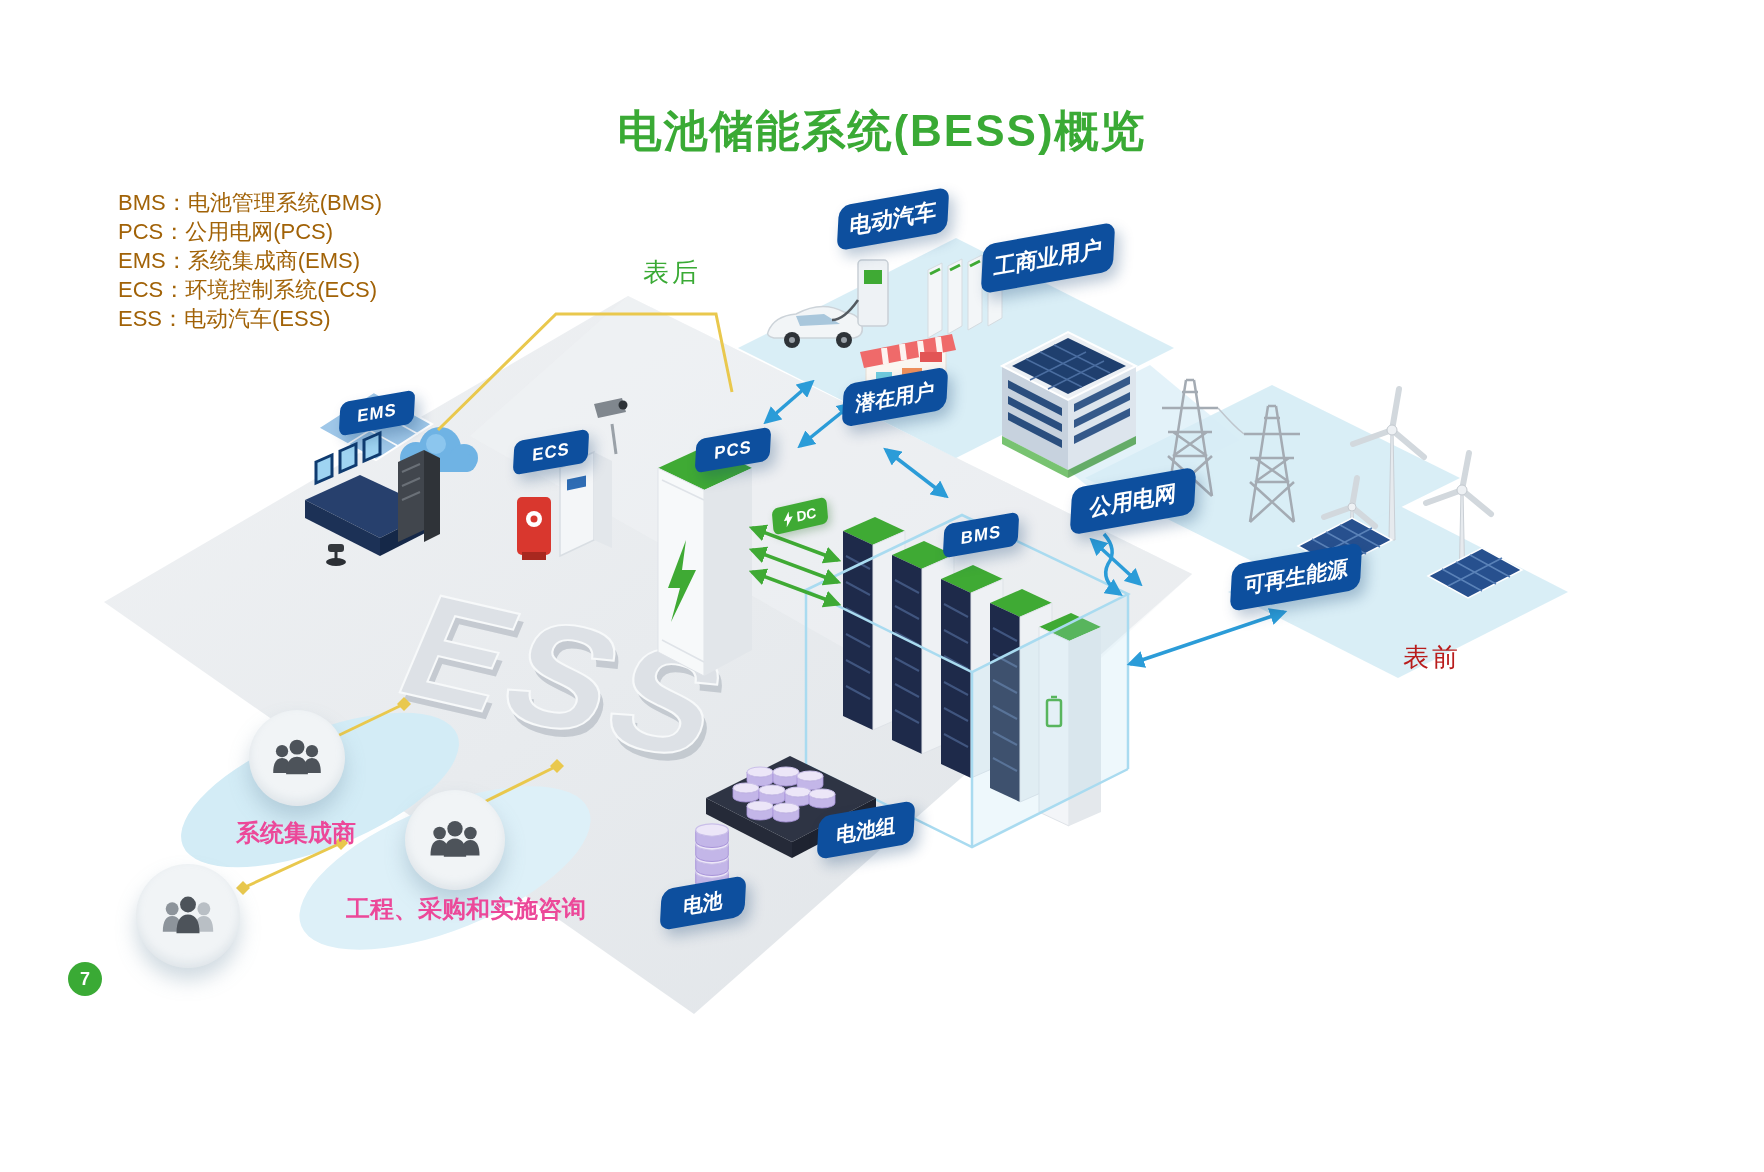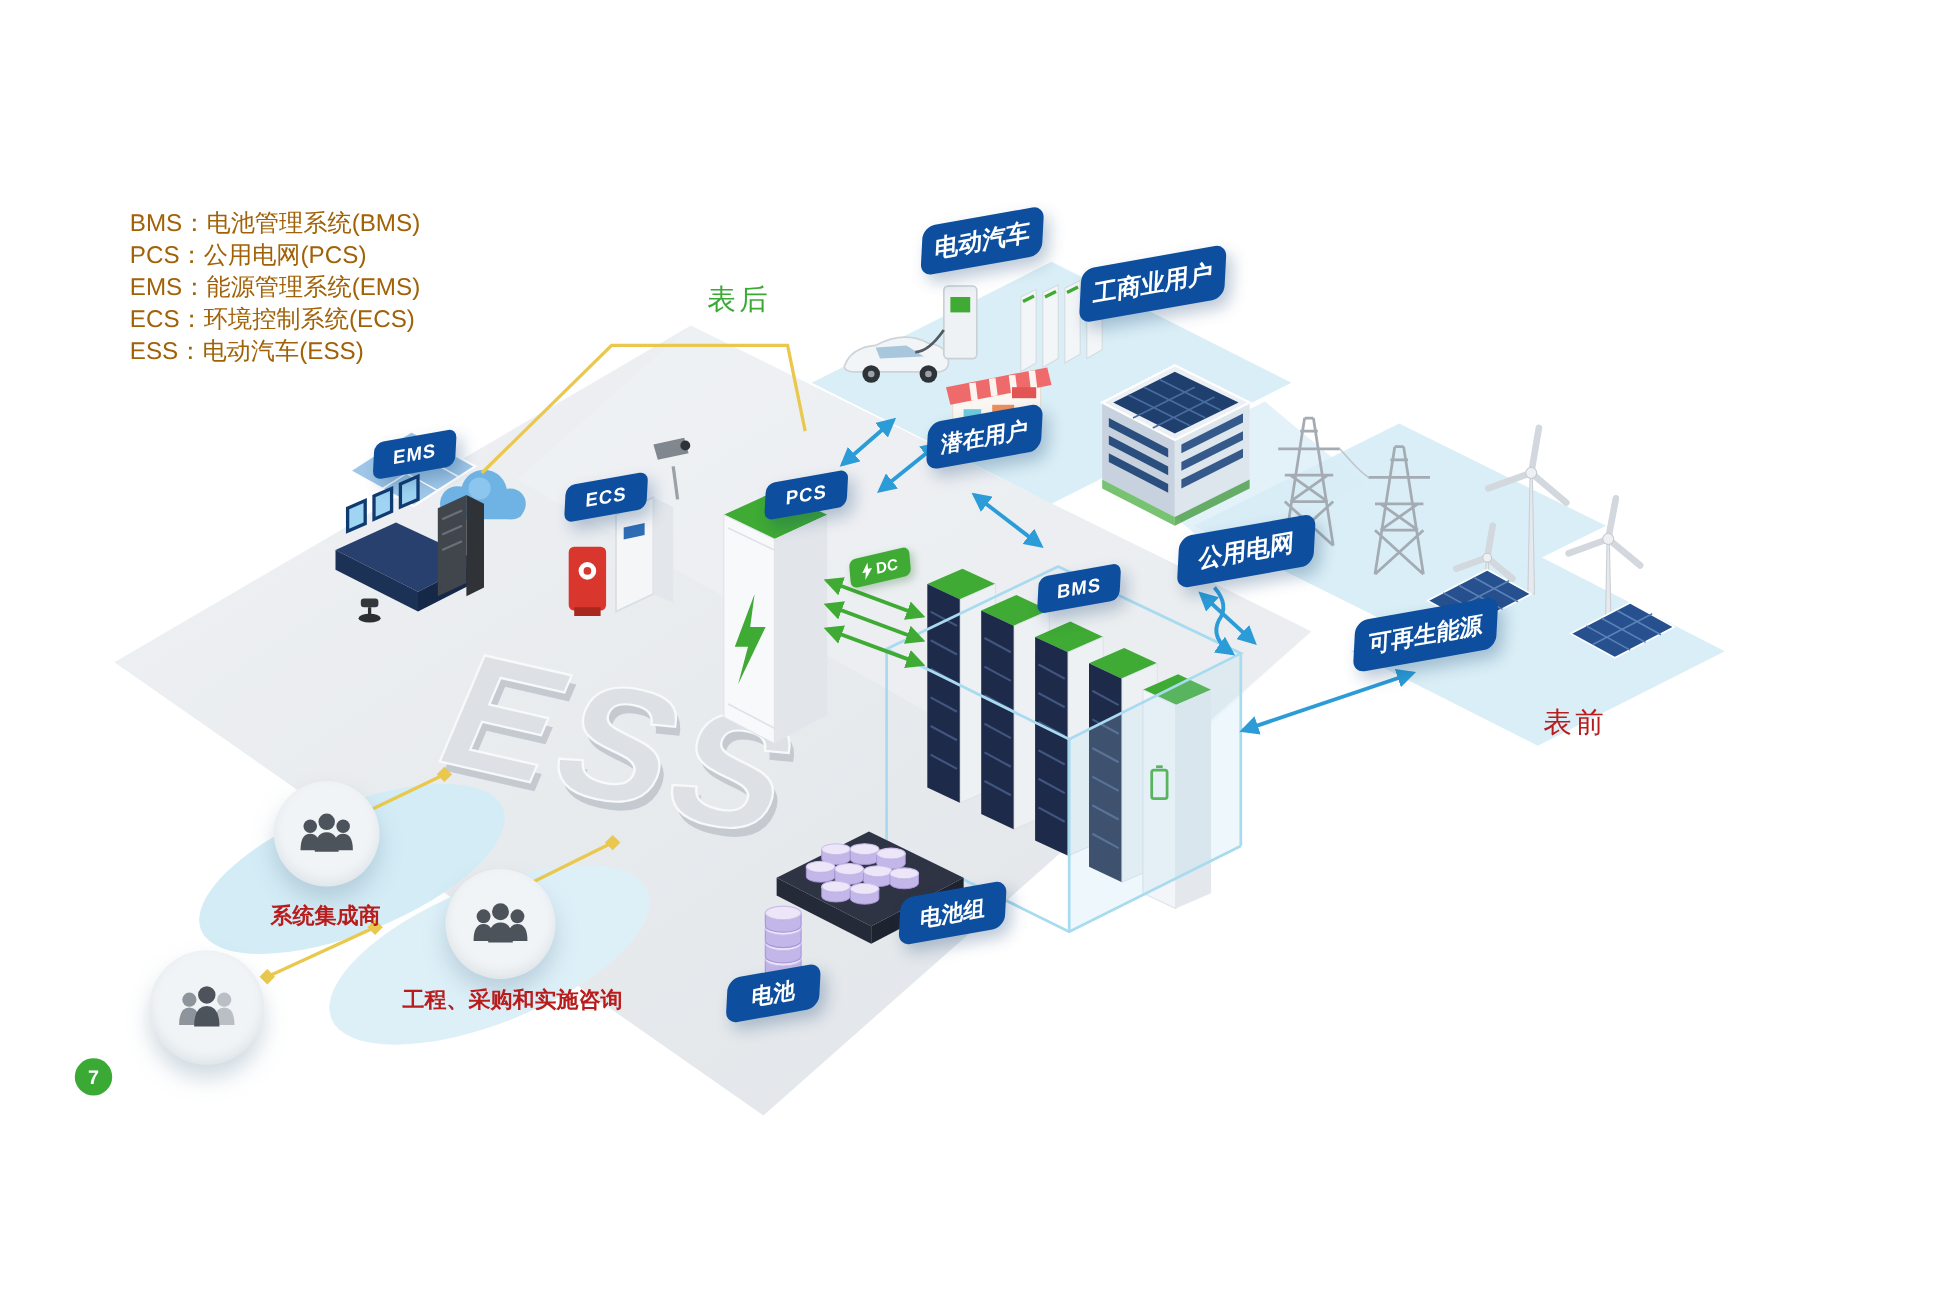--- a/index.html
+++ b/index.html
@@ -28,21 +28,21 @@
   .zone{position:absolute;transform:translate(-50%,-50%);font-weight:normal;
     font-size:26px;letter-spacing:3px;white-space:nowrap}
   .zone.green{color:#3aaa35}
   .zone.navy{color:#b91c1c}
 
   .pcircle{position:absolute;border-radius:50%;background:#f1f4f6;
     box-shadow:0 12px 20px rgba(120,150,170,.35), inset 0 -5px 10px rgba(150,170,185,.2);
     display:flex;align-items:center;justify-content:center}
 
   .plabel{position:absolute;transform:translate(-50%,-50%);font-weight:bold;
-    font-size:20px;color:#b91c1c;white-space:nowrap}
+    font-size:24px;color:#ec4899;white-space:nowrap}
 
   .pagenum{position:absolute;width:34px;height:34px;border-radius:50%;background:#3aaa35;
     color:#fff;font-weight:bold;font-size:18px;display:flex;align-items:center;justify-content:center}
 </style>
 </head>
 <body>
 
 <div class="canvas">
 
   <svg class="layer" viewBox="0 0 1764 1172">
@@ -304,25 +304,26 @@
       <line x1="1130" y1="664" x2="1284" y2="612" marker-start="url(#mb)" marker-end="url(#mb)"></line>
     </g>
 
     <g stroke="#3faa34" stroke-width="3.5" fill="none">
       <line x1="752" y1="528" x2="838" y2="560" marker-start="url(#mg)" marker-end="url(#mg)"></line>
       <line x1="752" y1="550" x2="838" y2="582" marker-start="url(#mg)" marker-end="url(#mg)"></line>
       <line x1="752" y1="572" x2="838" y2="604" marker-start="url(#mg)" marker-end="url(#mg)"></line>
     </g>
   </svg>
 
+  <h1 class="title">电池储能系统(BESS)概览</h1>
 
   <div class="legend">
     <div>BMS：电池管理系统(BMS)</div>
     <div>PCS：公用电网(PCS)</div>
-    <div>EMS：能源管理系统(EMS)</div>
+    <div>EMS：系统集成商(EMS)</div>
     <div>ECS：环境控制系统(ECS)</div>
     <div>ESS：电动汽车(ESS)</div>
   </div>
 
   <div class="zone green" style="left:672px;top:272px">表后</div>
   <div class="zone navy" style="left:1432px;top:657px">表前</div>
 
   <div class="badge sys" style="left:377px;top:413px;width:76px;height:33px;font-size:17px">EMS</div>
   <div class="badge sys" style="left:551px;top:452px;width:76px;height:33px;font-size:17px">ECS</div>
   <div class="badge sys" style="left:733px;top:450px;width:76px;height:33px;font-size:17px">PCS</div>

